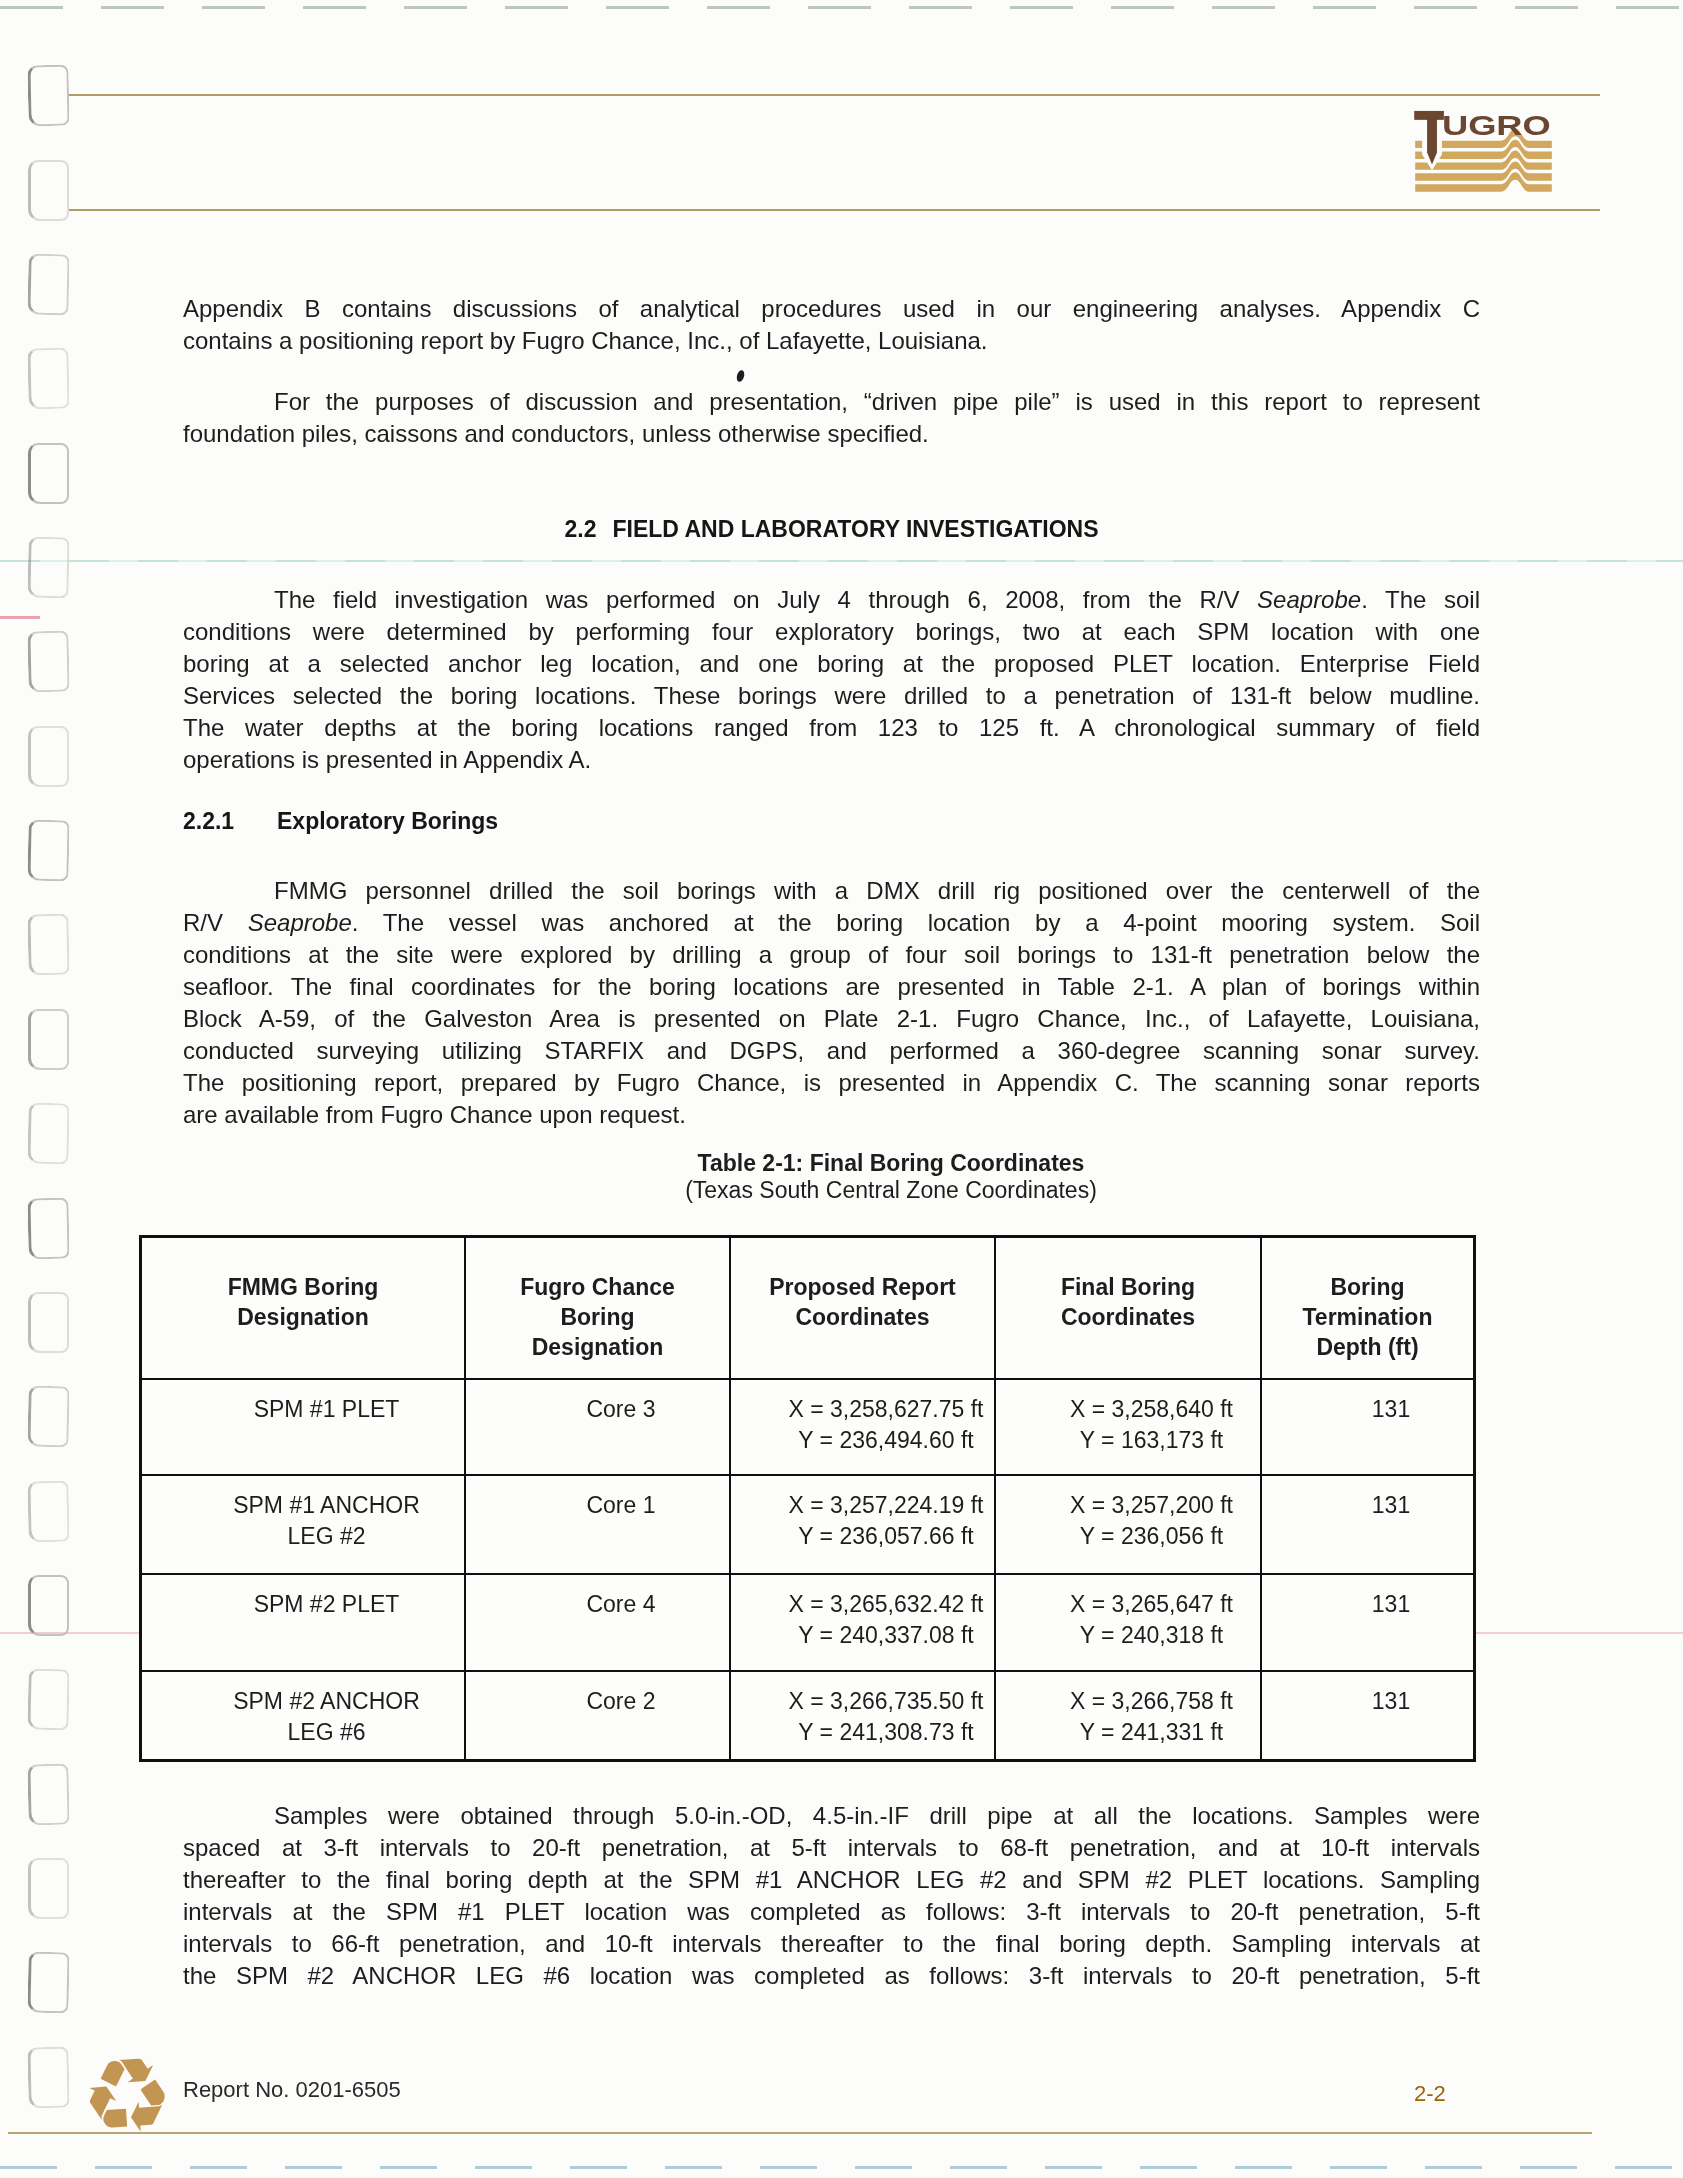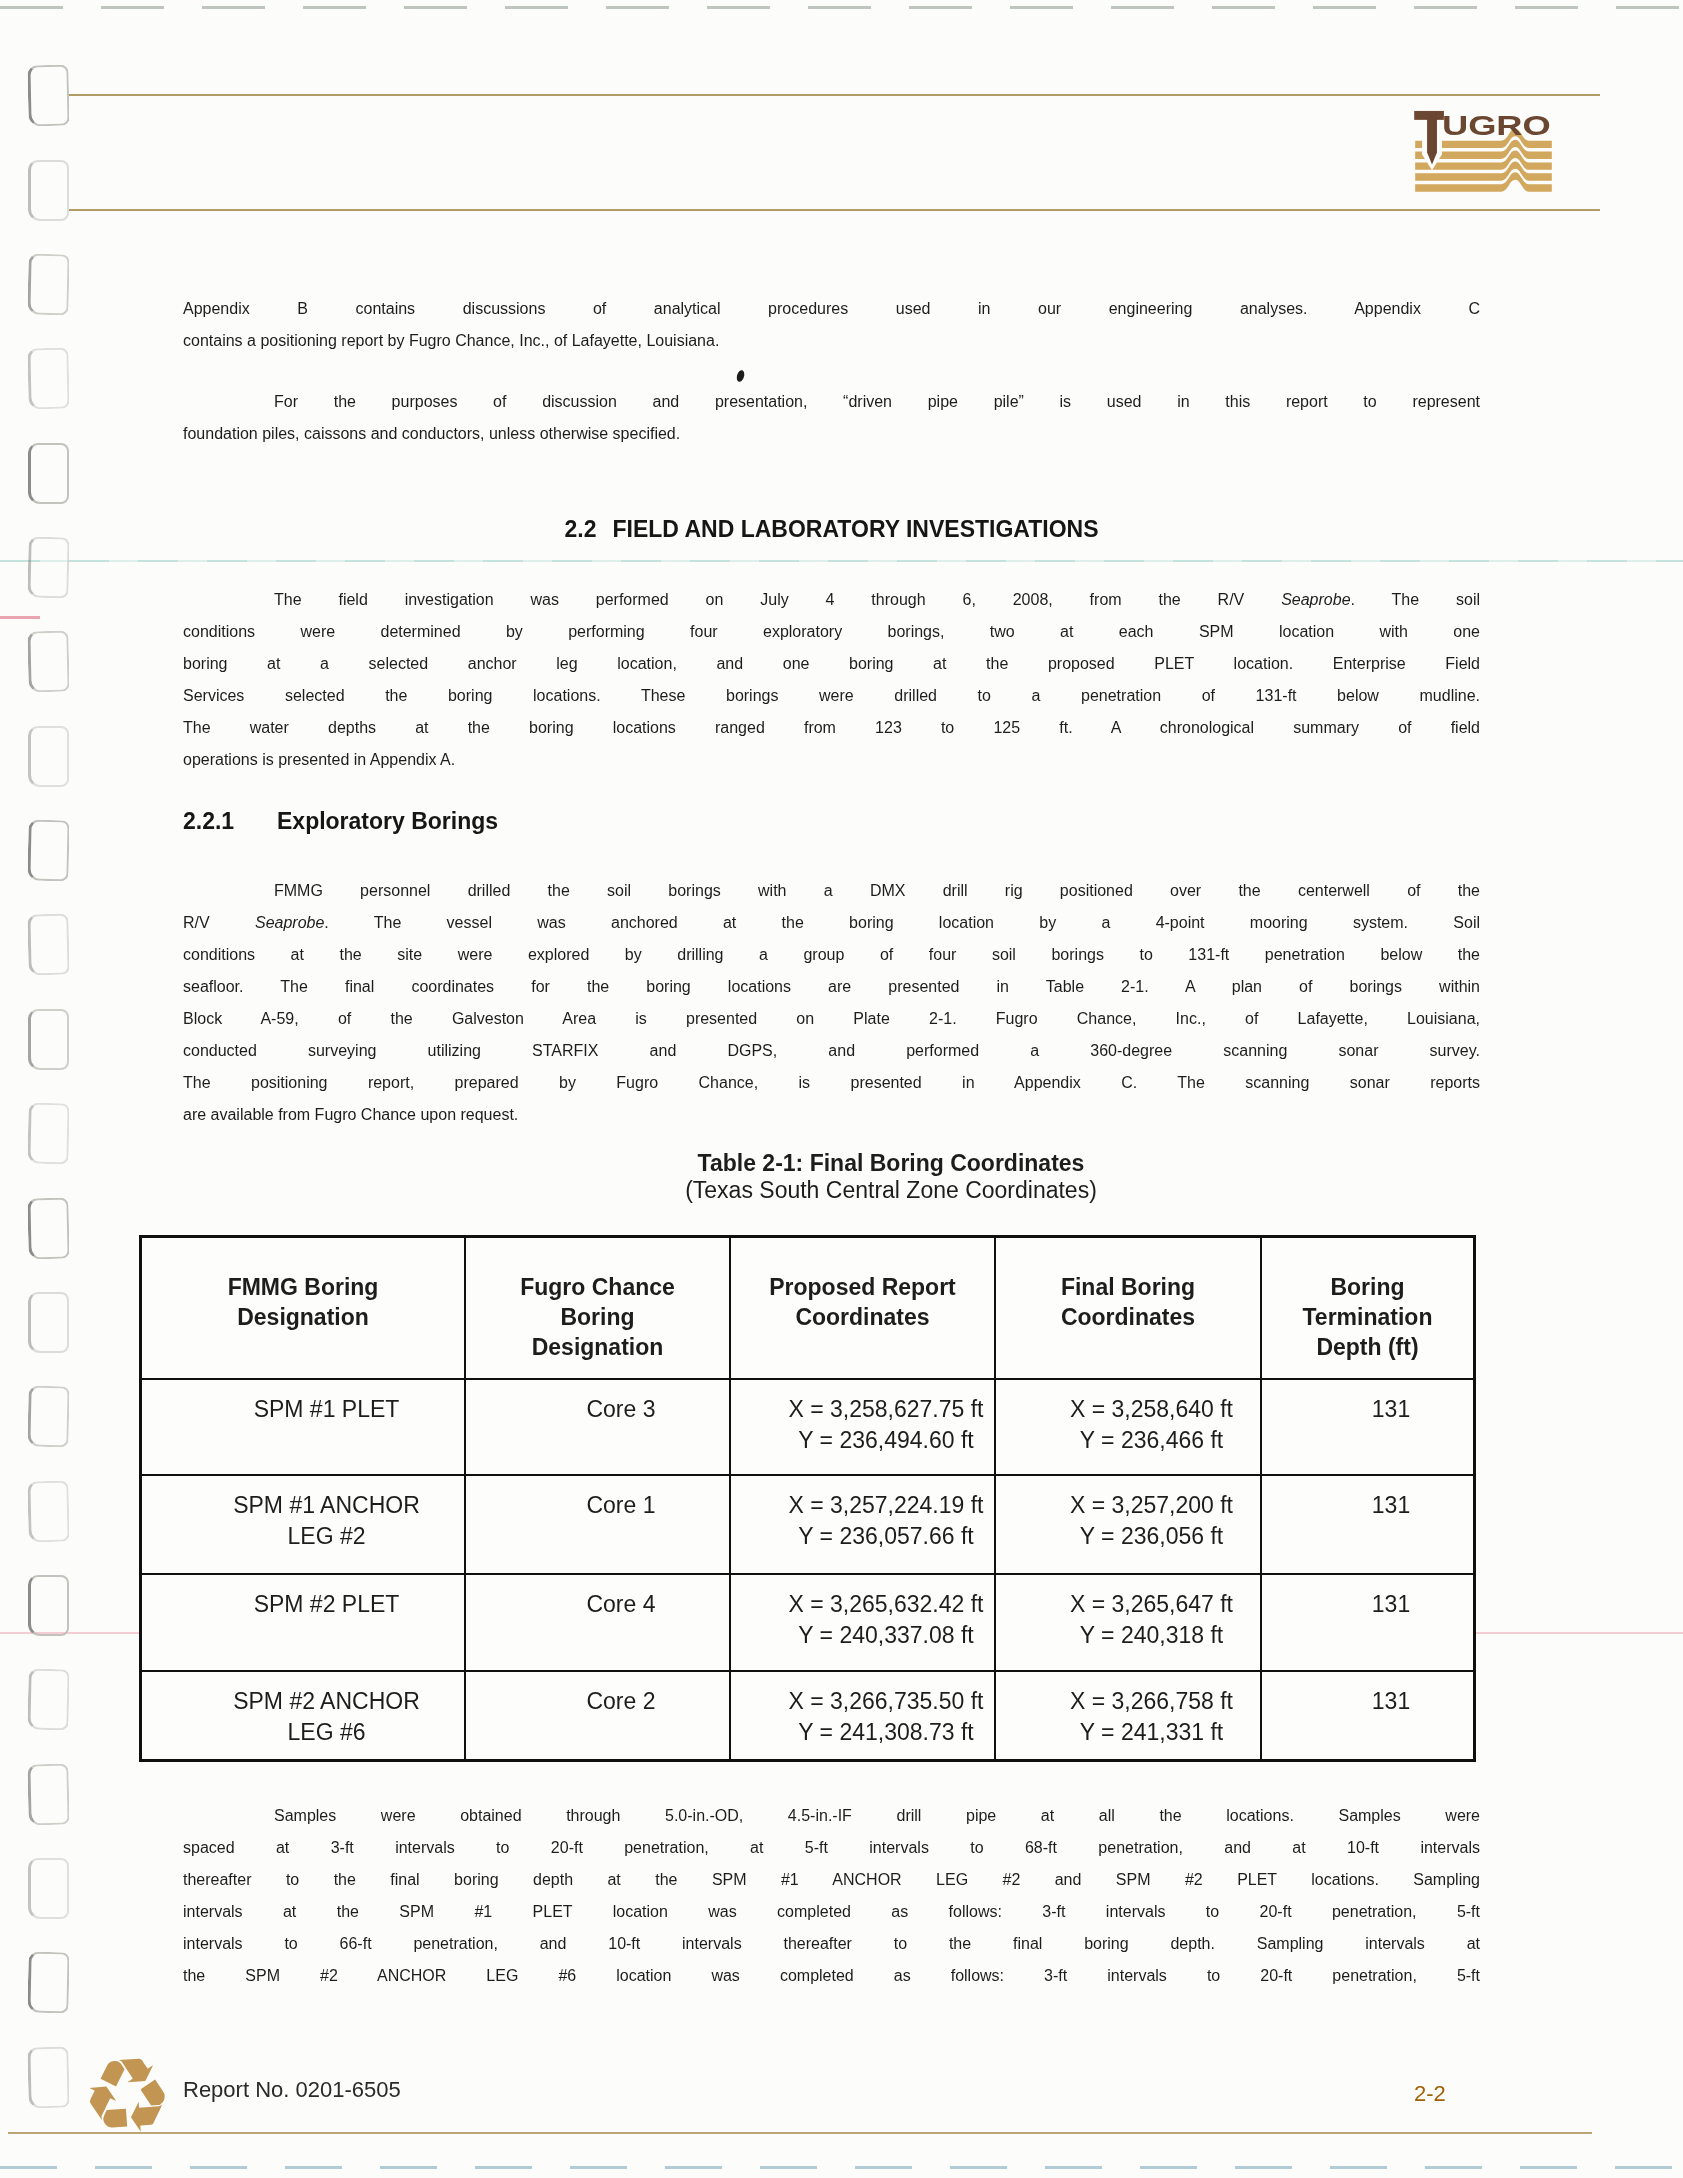--- a/index.html
+++ b/index.html
@@ -21,21 +21,21 @@
   .rule{position:absolute;height:2px;background:#b29c66;}
   .rule1{left:69px;top:94px;width:1531px;}
   .rule2{left:69px;top:209px;width:1531px;}
   .rule-footer{left:8px;top:2132px;width:1584px;opacity:.9;}
   
   .binder-mark{position:absolute;left:28px;width:36px;height:57px;
     border:2px solid #bdbdb7;border-left:3px solid #80807e;border-radius:10px 8px 8px 12px;}
   
   .logo{position:absolute;left:1414px;top:105px;width:139px;height:99px;}
   
-  .tblock{position:absolute;left:183px;width:1297px;font-size:16px;line-height:32px;}
+  .tblock{position:absolute;left:183px;width:1297px;font-size:24px;line-height:32px;}
   .ln{text-align:justify;text-align-last:justify;}
   .ln.last{text-align:center;text-align-last:left;}
   .ln.ind{text-indent:91px;}
   .heading-center{position:absolute;left:183px;width:1297px;text-align:center;
     font-size:23px;font-weight:bold;color:#161616;}
   .hnum{margin-right:16px;}
   .heading-left{position:absolute;left:183px;width:1297px;font-size:23px;font-weight:bold;color:#161616;}
   .hnum2{display:inline-block;width:94px;}
   .tbl-title{position:absolute;left:183px;width:1297px;box-sizing:border-box;padding-left:119px;
     text-align:center;font-size:23px;}
@@ -199,21 +199,21 @@
     </div>
     <div class="tc td">
         <div>Core 3</div>
       </div>
     <div class="tc td">
       <div>X = 3,258,627.75 ft</div>
         <div>Y = 236,494.60 ft</div>
     </div>
     <div class="tc td">
       <div>X = 3,258,640 ft</div>
-        <div>Y = 236,466 ft</div>
+        <div>Y = 163,173 ft</div>
     </div>
     <div class="tc td">
         <div>131</div>
       </div>
 
     <div class="tc td">
       <div>SPM #1 ANCHOR</div>
         <div>LEG #2</div>
     </div>
     <div class="tc td">

